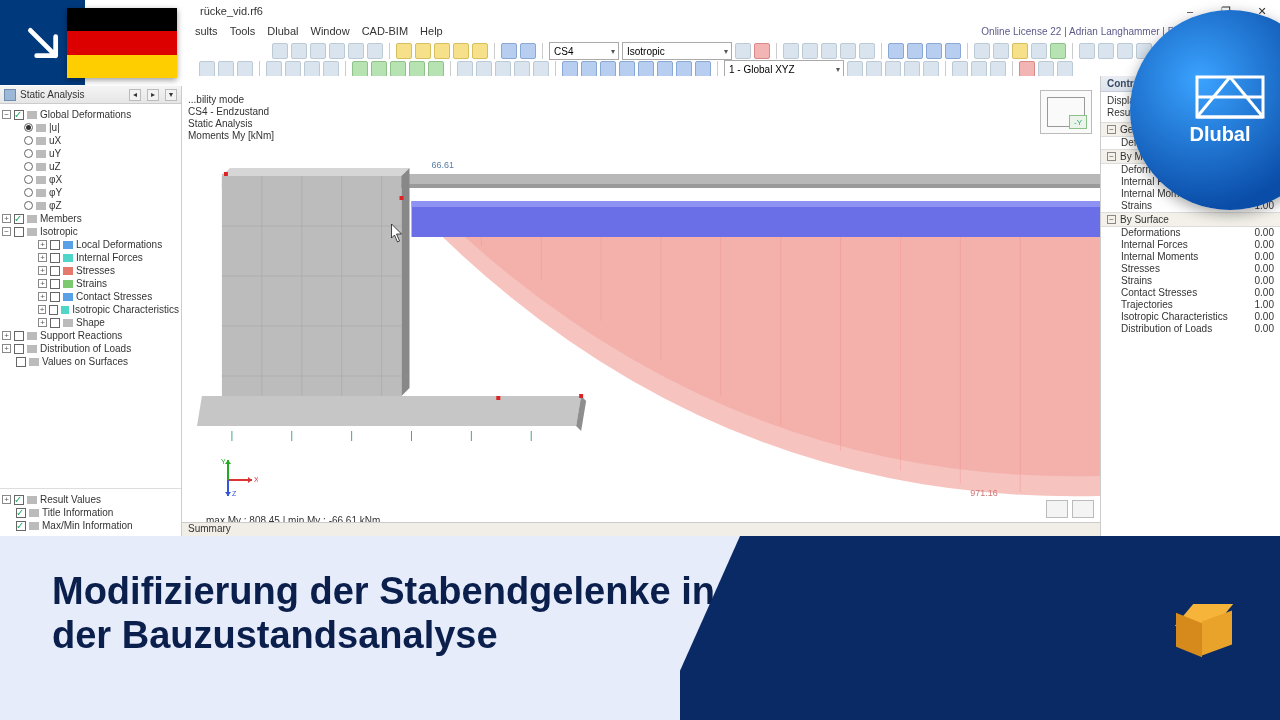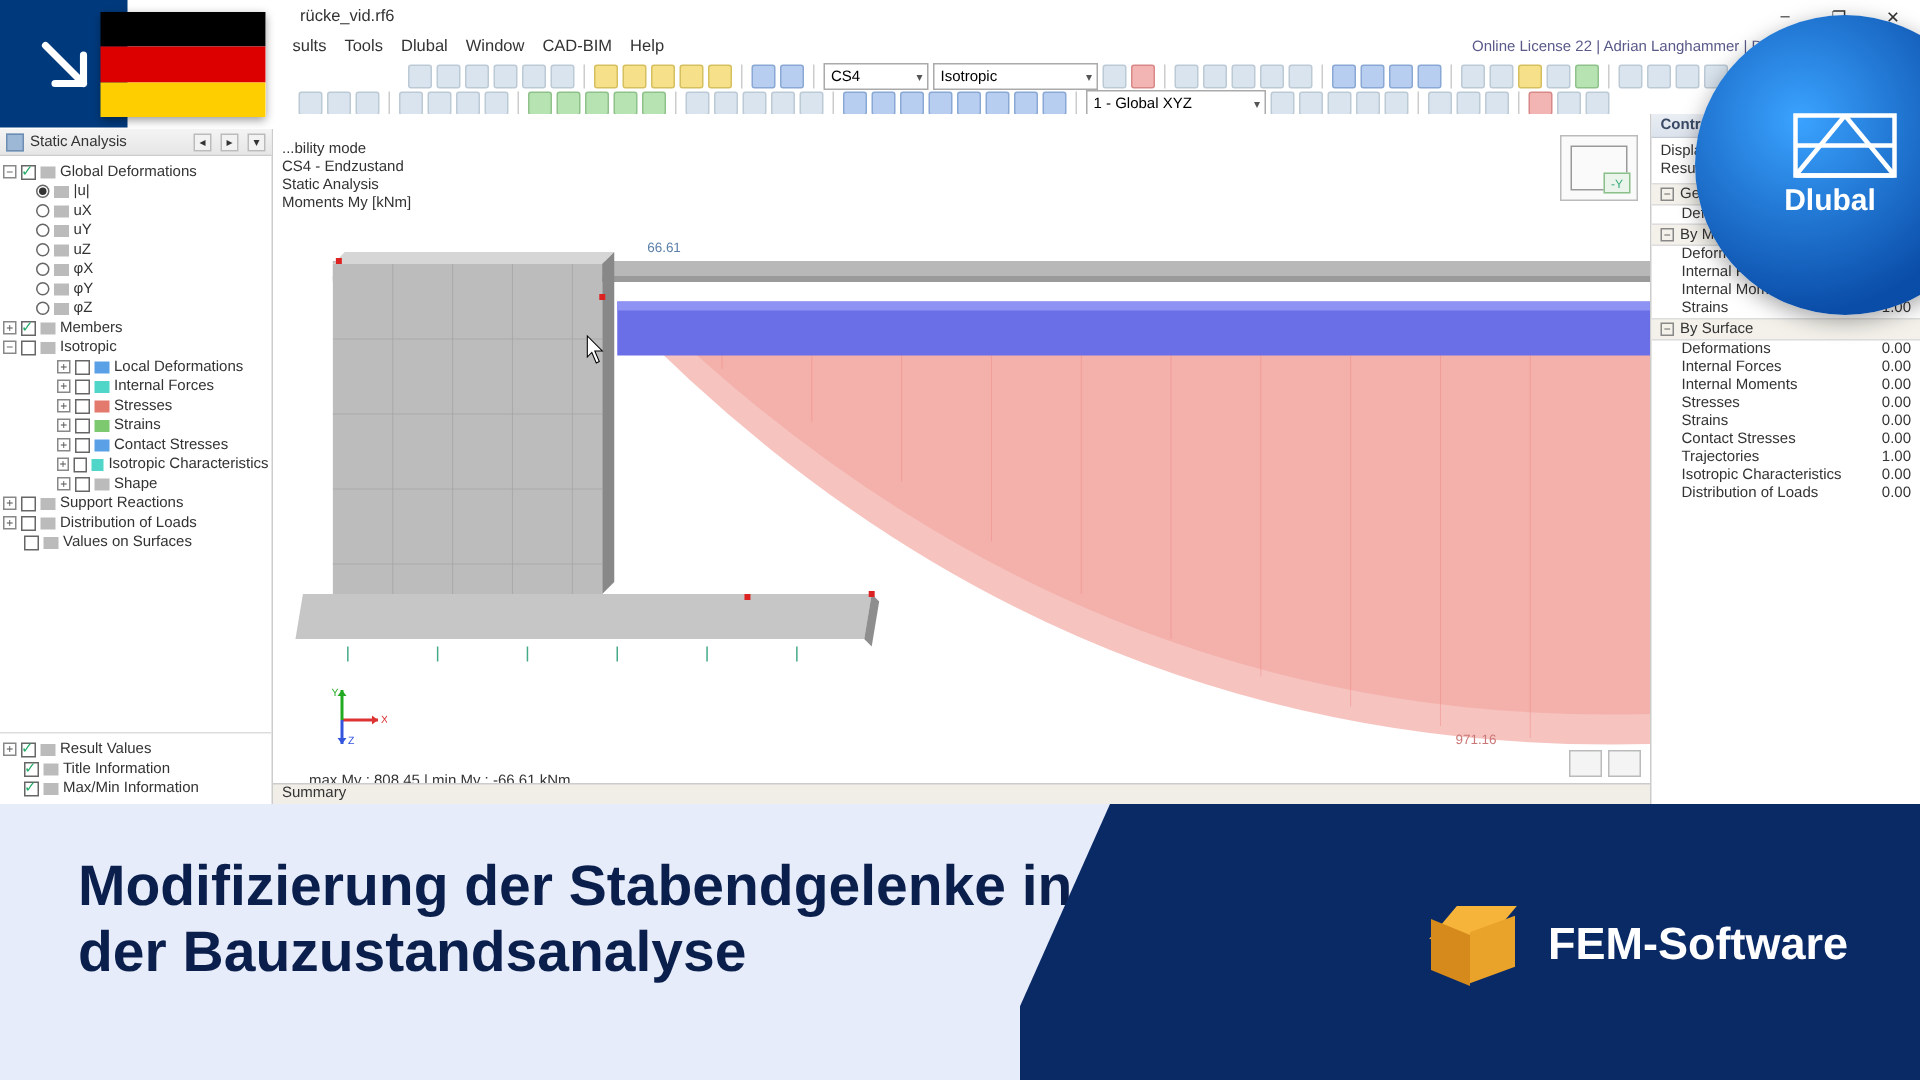--- a/index.html
+++ b/index.html
@@ -571,16 +571,15 @@
 
 <div class="banner">
   <div class="banner-title">Modifizierung der Stabendgelenke in der Bauzustandsanalyse</div>
   <div class="banner-wedge">
     <div class="fem">
       <div class="cube">
         <div class="top"></div>
           <div class="left"></div>
           <div class="right"></div>
       </div>
-      <div class="fem-txt">FEM-Software</div>
     </div>
   </div>
 </div>
 
 </body></html>

